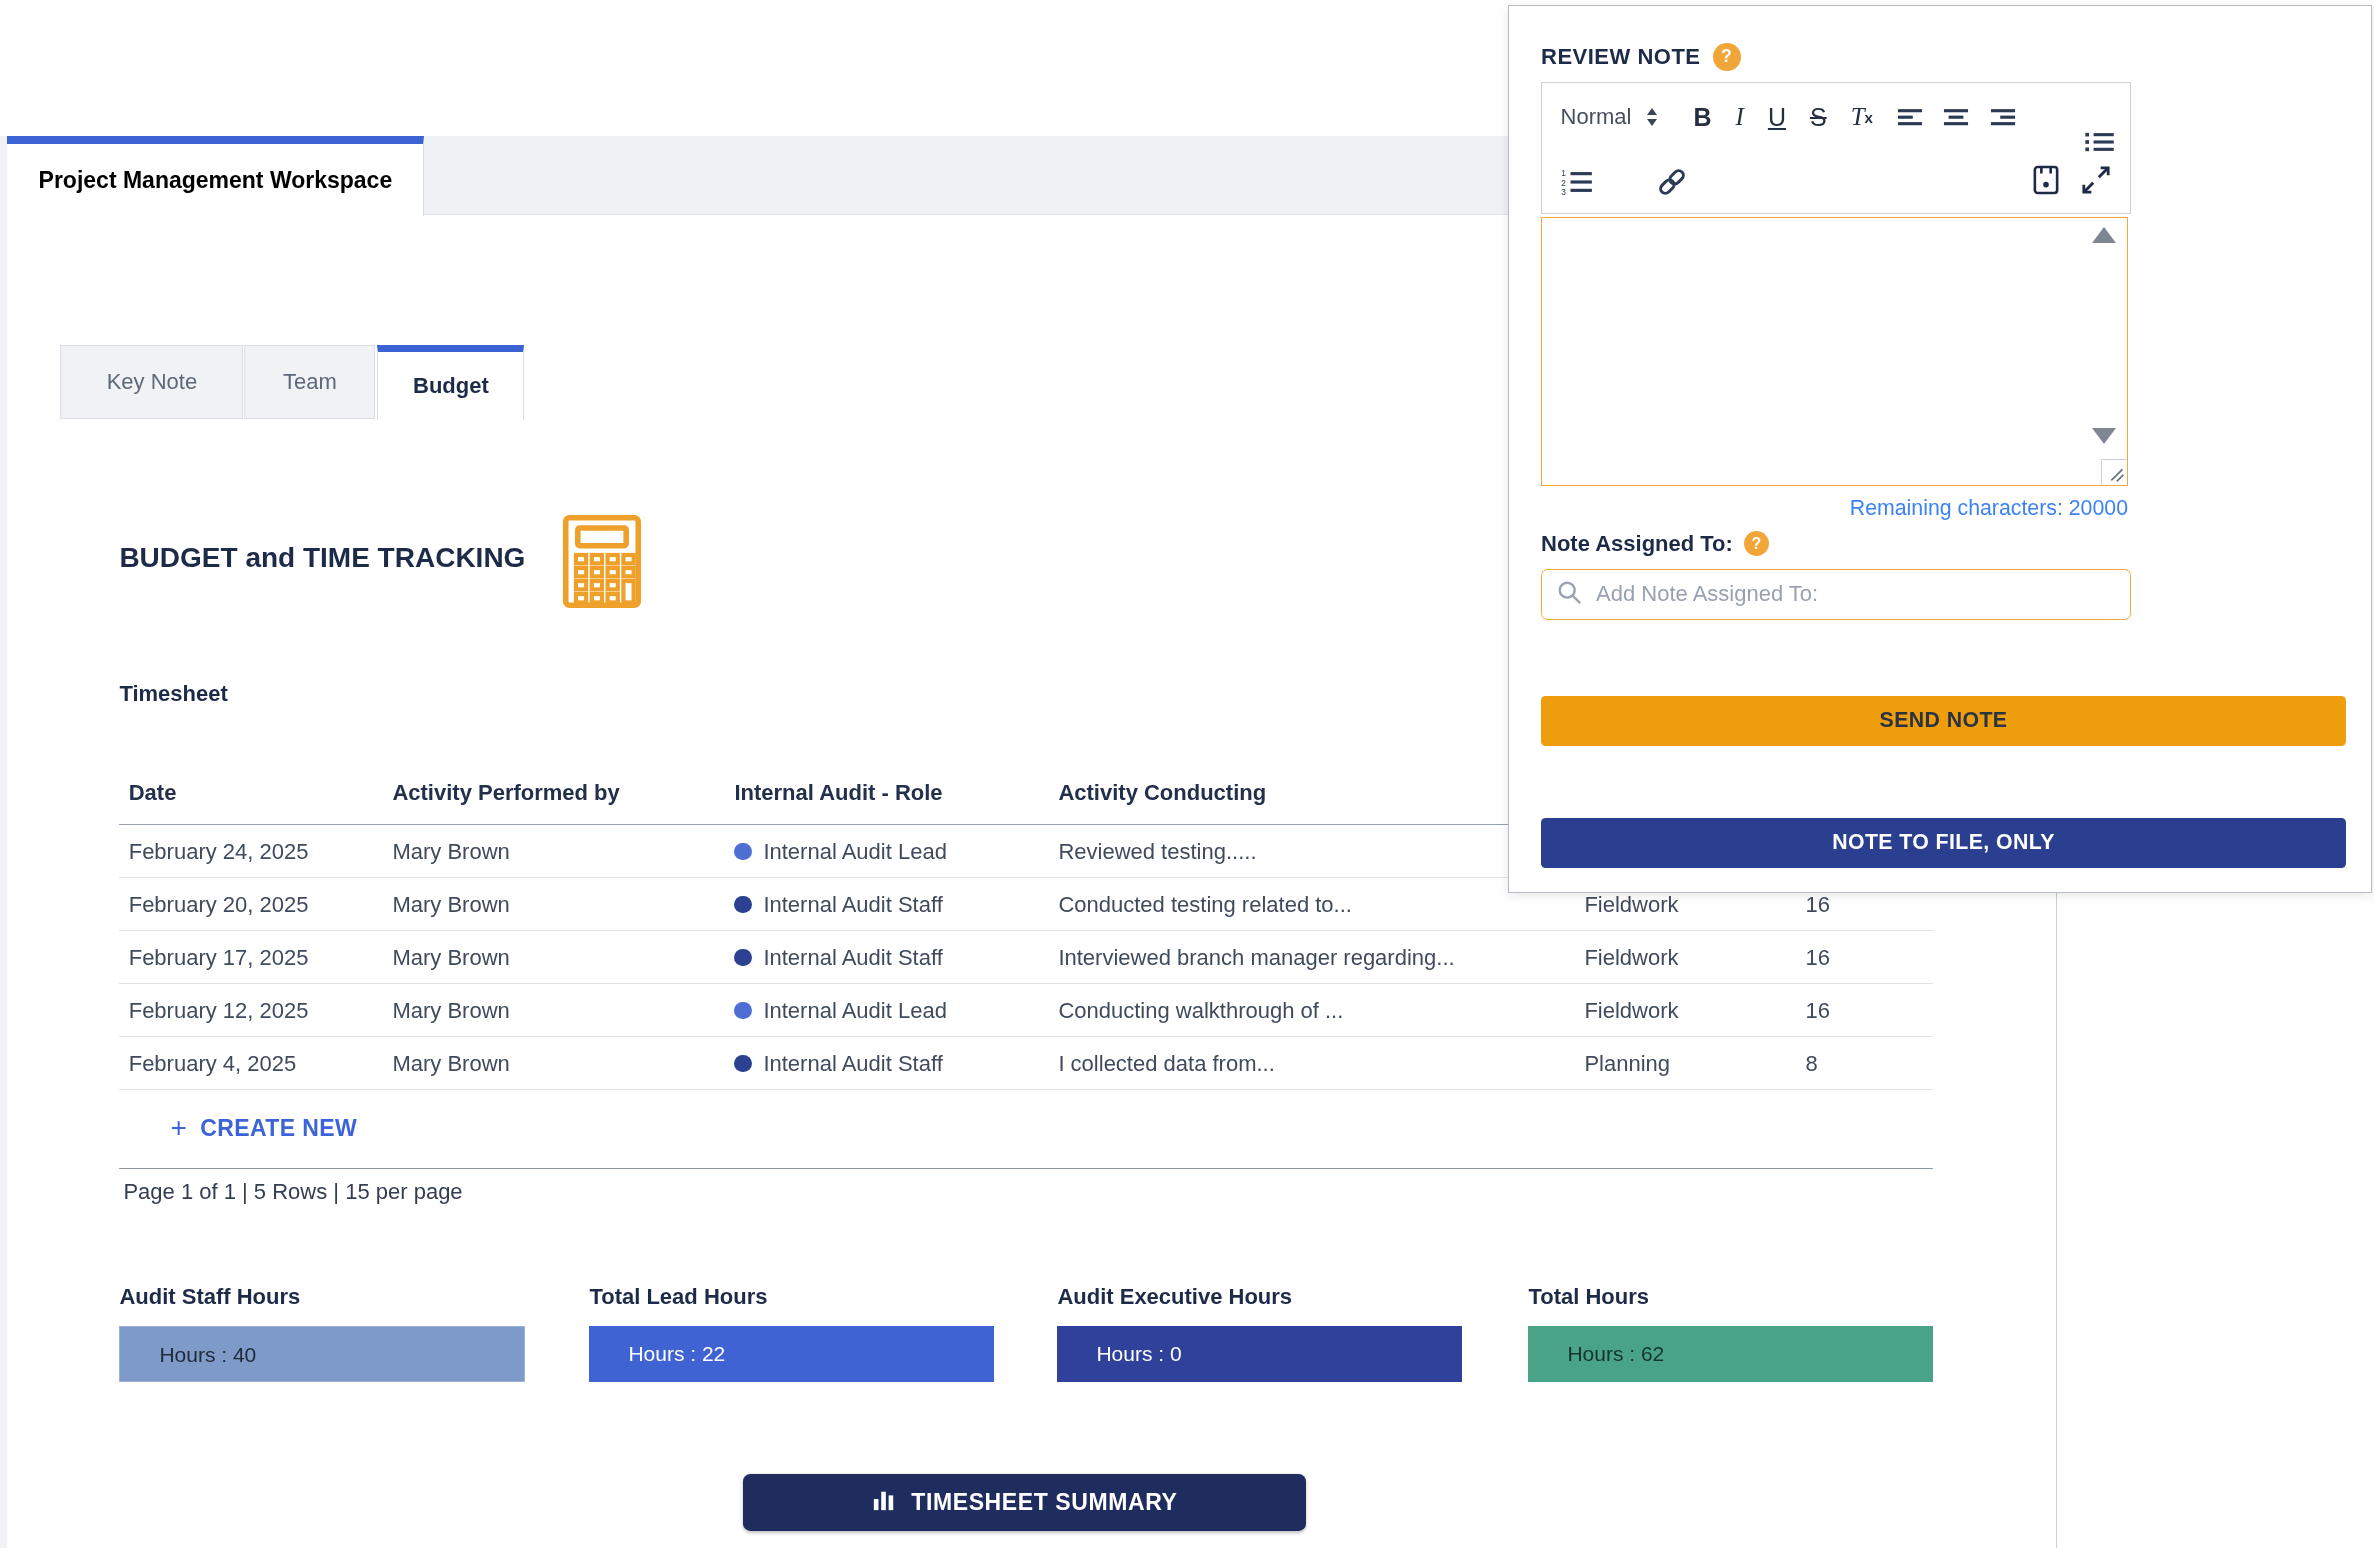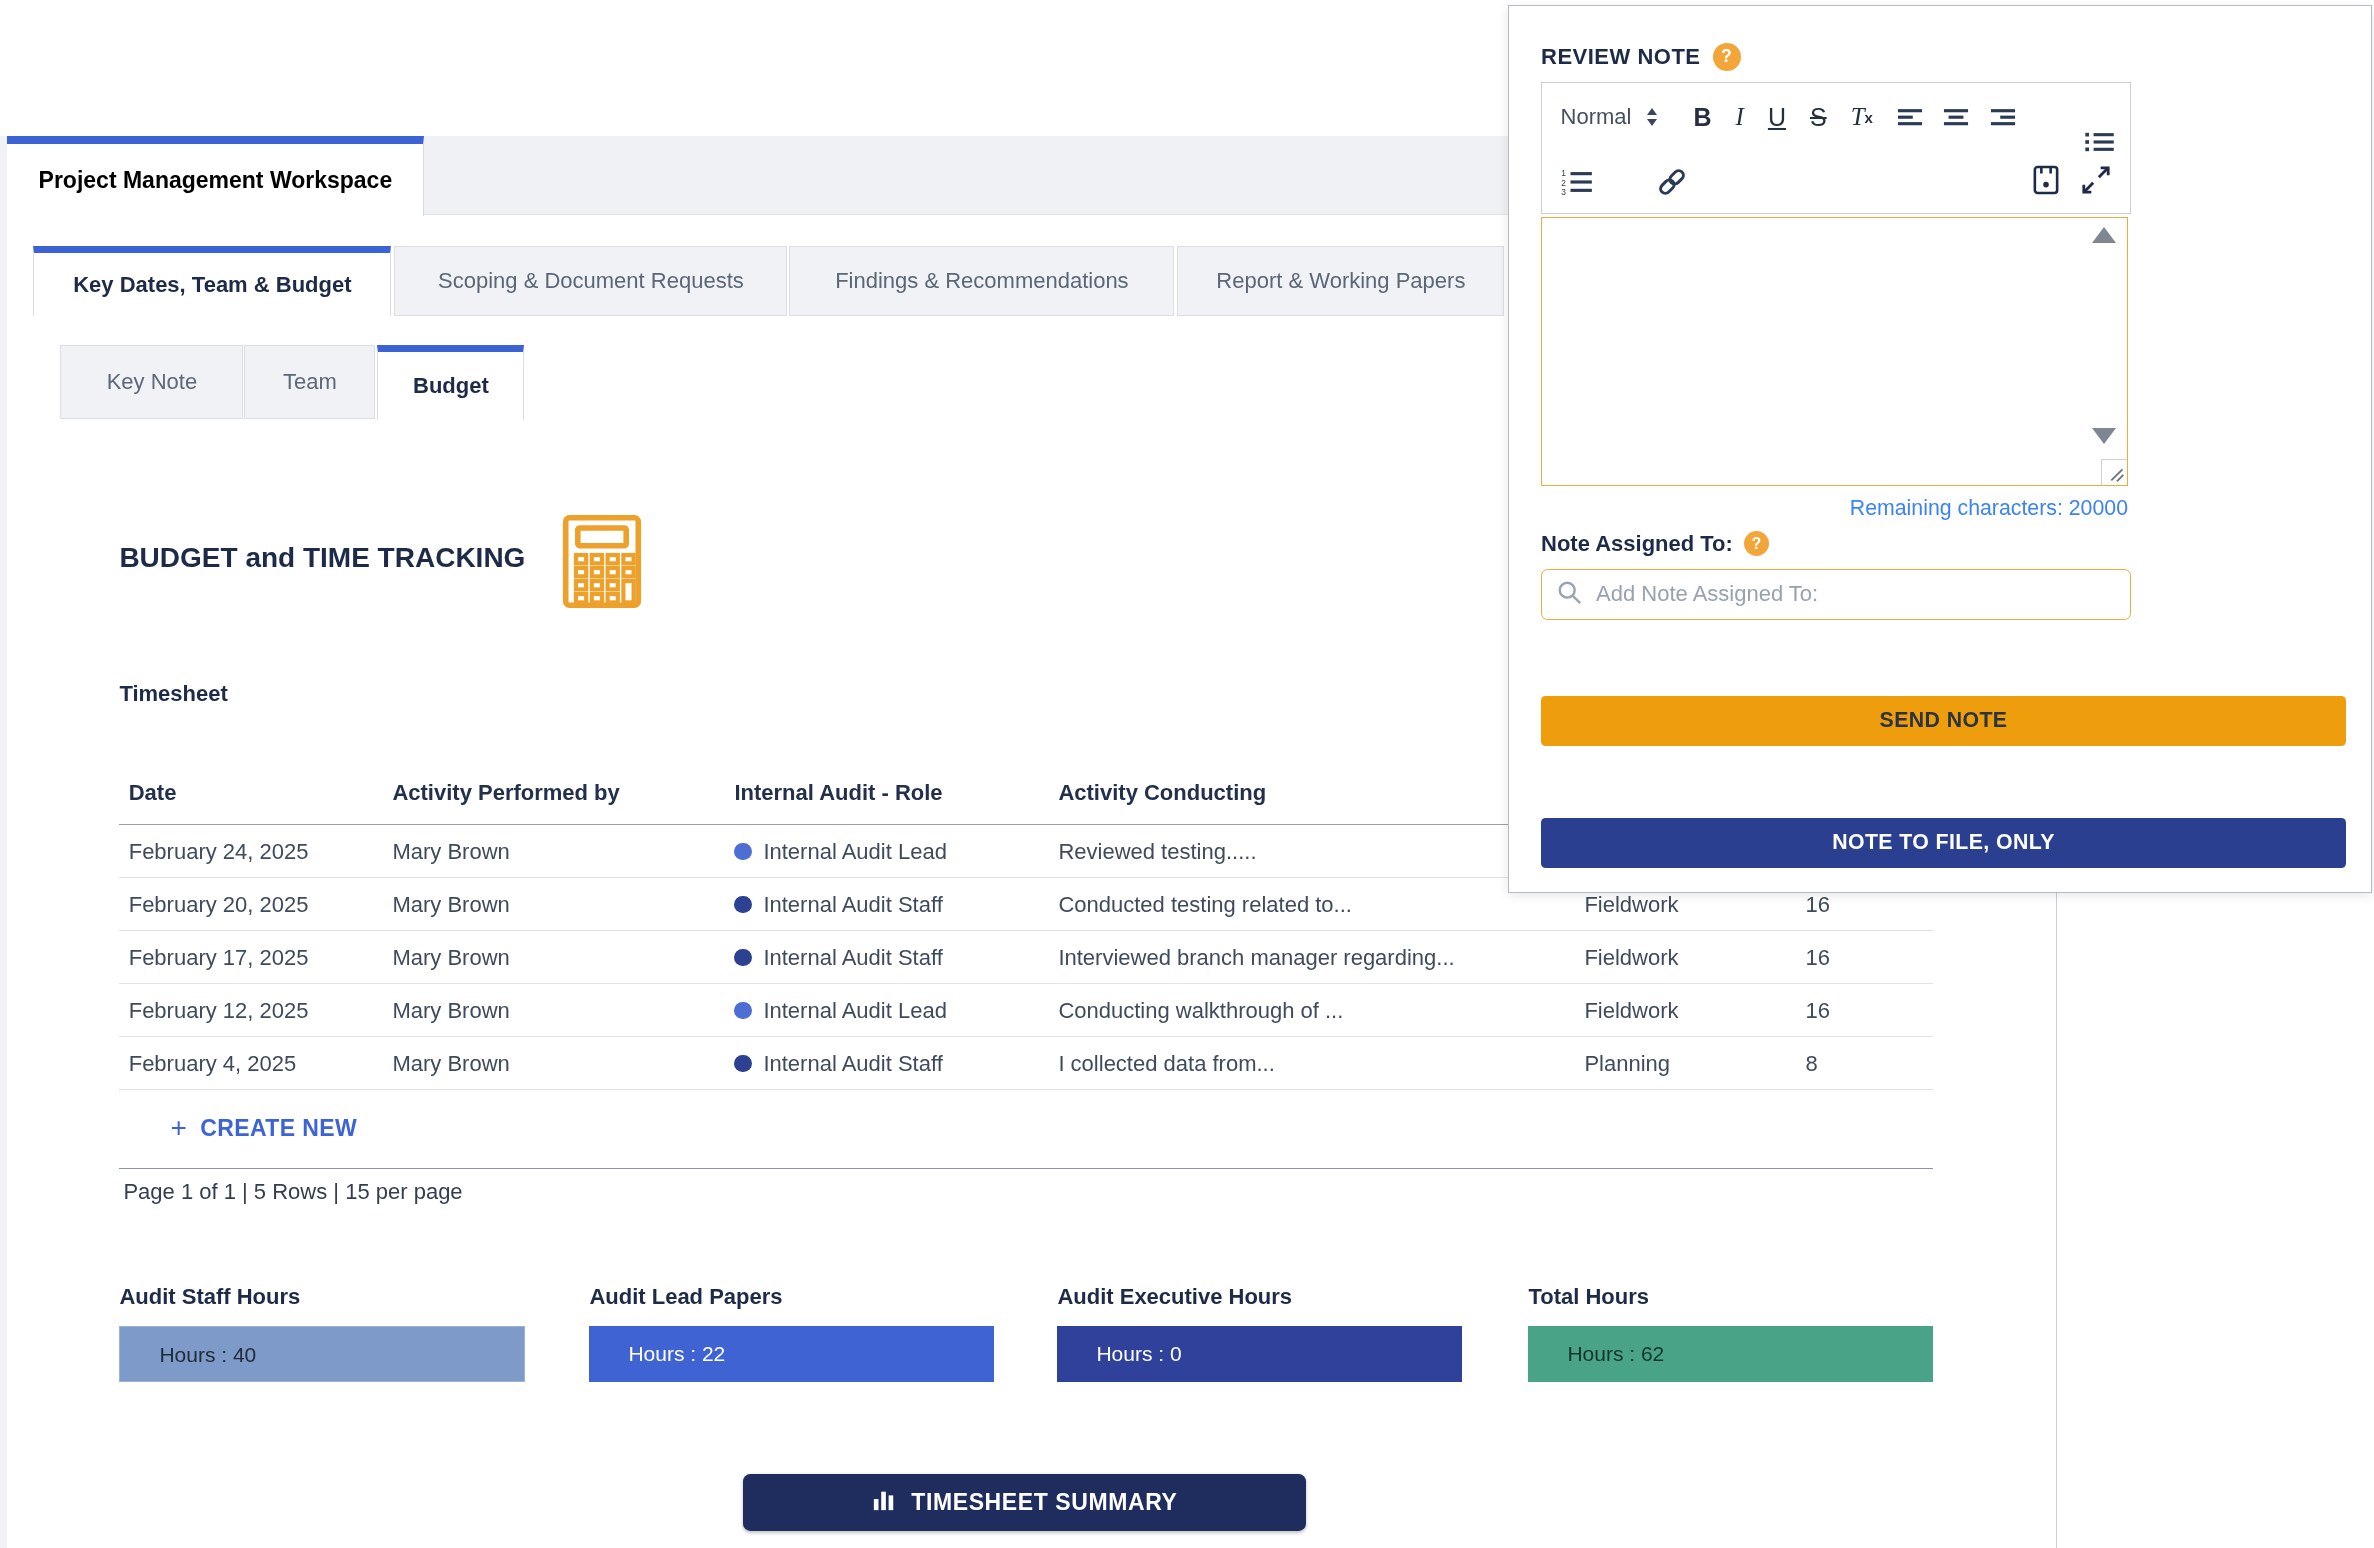--- a/index.html
+++ b/index.html
@@ -146,26 +146,20 @@
 
 <div id="app">
   <div class="left-gutter"></div>
 
   <div class="workspace">
 
     <div class="strip1">
       <div class="tab-top">Project Management Workspace</div>
     </div>
 
-    <div class="strip2">
-      <div class="tab2 t0 active">Key Dates, Team &amp; Budget</div>
-      <div class="tab2 t1">Scoping &amp; Document Requests</div>
-      <div class="tab2 t2">Findings &amp; Recommendations</div>
-      <div class="tab2 t3">Report &amp; Working Papers</div>
-    </div>
 
     <div class="strip3">
       <div class="tab3 s0">Key Note</div>
       <div class="tab3 s1">Team</div>
       <div class="tab3 s2 active">Budget</div>
     </div>
 
     <div class="budget-heading">BUDGET and TIME TRACKING</div>
     <div class="calc-icon">
       <svg width="80" height="95" viewBox="0 0 86 102">
@@ -258,21 +252,21 @@
     </button>
 
     <div class="tbl-bottom-line"></div>
     <div class="pagination">Page 1 of 1 | 5 Rows | 15 per page</div>
 
     <div class="sum-staff">
       <div class="sum-label">Audit Staff Hours</div>
       <div class="sum-box">Hours : 40</div>
     </div>
     <div class="sum-lead">
-      <div class="sum-label">Audit Lead Papers</div>
+      <div class="sum-label">Total Lead Hours</div>
       <div class="sum-box">Hours : 22</div>
     </div>
     <div class="sum-exec">
       <div class="sum-label">Audit Executive Hours</div>
       <div class="sum-box">Hours : 0</div>
     </div>
     <div class="sum-total">
       <div class="sum-label">Total Hours</div>
       <div class="sum-box">Hours : 62</div>
     </div>

